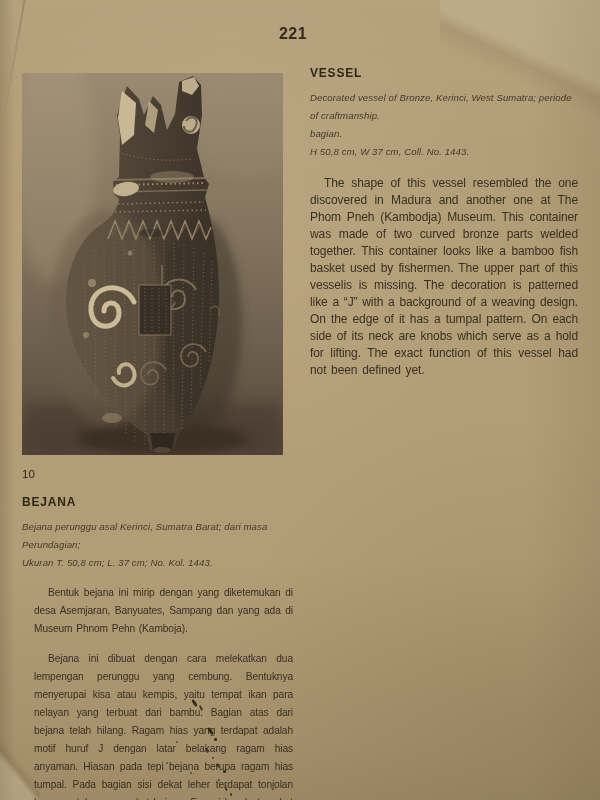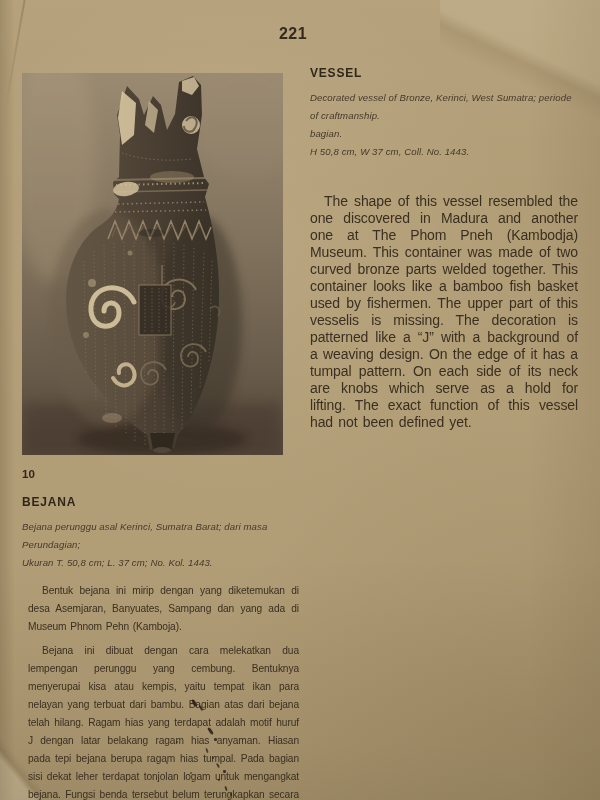--- a/index.html
+++ b/index.html
@@ -33,32 +33,32 @@
   }
   .photo svg{display:block;width:261px;height:382px;}
 
   .col-right{position:absolute;left:310px;top:66px;width:268px;color:#3b3022;}
   .col-left{position:absolute;left:22px;top:468px;width:283px;color:#3b3022;}
 
   .sec-heading{
     font-size:12px;font-weight:bold;color:#30261a;letter-spacing:0.8px;
     margin:0 0 9px 0;
   }
-  .fig-no{font-size:11.5px;font-weight:bold;color:#30261a;margin:0 0 15px 0;}
+  .fig-no{font-size:11.5px;font-weight:normal;color:#30261a;margin:0 0 15px 0;}
   .caption{margin:0 0 10px 0;}
   .caption-line{
     font-style:italic;font-size:9.6px;line-height:18px;color:#46392a;
     letter-spacing:0.1px;
   }
   .body-en{
-    margin:32px 0 0 0;font-size:14px;line-height:17px;text-align:justify;
+    margin:14px 0 0 0;font-size:12px;line-height:17px;text-align:justify;
     text-indent:14px;letter-spacing:-0.1px;word-spacing:1.5px;color:#3a2f21;
   }
   .body-id{
-    margin:6px;font-size:10.2px;line-height:18px;text-align:justify;
+    margin:12px;font-size:10.2px;line-height:18px;text-align:justify;
     text-indent:14px;letter-spacing:-0.1px;word-spacing:1px;color:#3a2f21;
   }
   .ink{position:absolute;left:0;top:0;width:600px;height:800px;pointer-events:none;}
   .ink i{position:absolute;display:block;background:#241b12;border-radius:45%;}
 </style>
 </head>
 <body>
 
 <div class="page">
 

